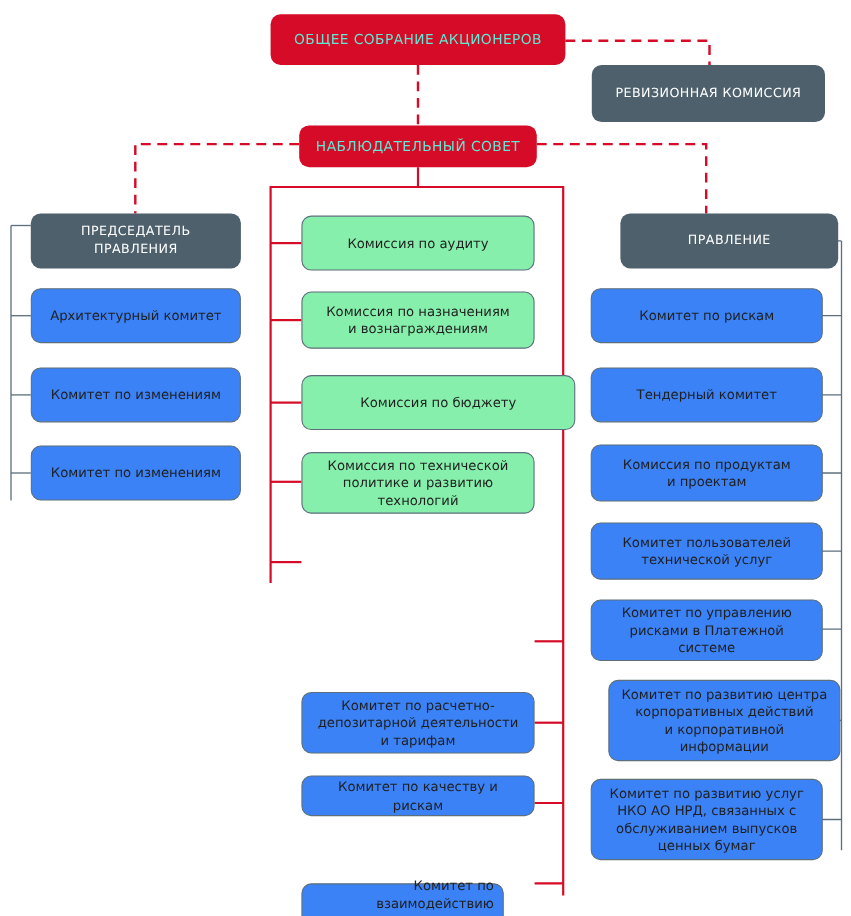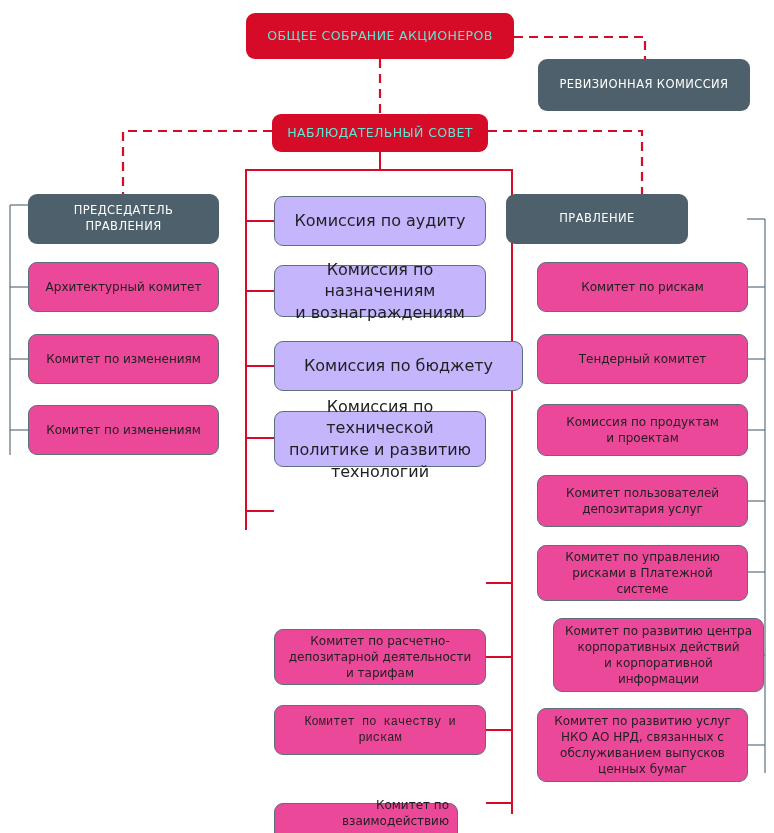--- a/index.html
+++ b/index.html
@@ -41,27 +41,27 @@
     border: none;
   }
   .node.dark {
     background: #4d606b;
     color: #ffffff;
     font-size: 11.5px;
     letter-spacing: 0.4px;
     border: none;
   }
   .node.blue {
-    background: #c4b5fd;
+    background: #86efac;
     color: #1f1f1f;
-    font-size: 16px;
+    font-size: 12px;
     border: 1px solid #5d6f7c;
   }
   .node.gray {
-    background: #ec4899;
+    background: #3b82f6;
     color: #1f1f1f;
     font-size: 12px;
     border: 1px solid #5d6f7c;
   }
 </style>
 </head>
 <body>
 
 <div id="canvas">
 
@@ -123,33 +123,33 @@
   <div class="node blue" style="left:274px; top:265px; width:212px; height:52px;">Комиссия  по назначениям
 и вознаграждениям</div>
   <div class="node blue" style="left:274px; top:341px; width:249px; height:50px;">Комиссия  по бюджету</div>
   <div class="node blue" style="left:274px; top:411px; width:212px; height:56px;">Комиссия  по технической
 политике  и развитию
 технологий</div>
 
   <div class="node gray" style="left:274px; top:629px; width:212px; height:56px;">Комитет  по расчетно-
 депозитарной  деятельности
 и тарифам</div>
-  <div class="node gray" style="left:274px; top:705px; width:212px; height:50px;font-family:Liberation Mono, monospace;">Комитет  по качеству  и рискам</div>
+  <div class="node gray" style="left:274px; top:705px; width:212px; height:37px;">Комитет  по качеству  и рискам</div>
   <div class="node gray" style="left:274px; top:803px; width:184px; height:52px;text-align:right;">Комитет  по взаимодействию
 с регистраторами
 и депозитариями</div>
 
-  <div class="node dark" style="left:506px; top:194px; width:182px; height:50px;">ПРАВЛЕНИЕ</div>
+  <div class="node dark" style="left:564px; top:194px; width:198px; height:50px;">ПРАВЛЕНИЕ</div>
 
   <div class="node gray" style="left:537px; top:262px; width:211px; height:50px;">Комитет  по рискам</div>
   <div class="node gray" style="left:537px; top:334px; width:211px; height:50px;">Тендерный  комитет</div>
   <div class="node gray" style="left:537px; top:404px; width:211px; height:52px;">Комиссия  по продуктам
 и проектам</div>
   <div class="node gray" style="left:537px; top:475px; width:211px; height:52px;">Комитет  пользователей
-депозитария  услуг</div>
+технической  услуг</div>
   <div class="node gray" style="left:537px; top:545px; width:211px; height:56px;">Комитет  по управлению
 рисками  в Платежной
 системе</div>
   <div class="node gray" style="left:537px; top:618px; width:211px; height:74px;margin-left:16px;">Комитет  по развитию  центра
 корпоративных  действий
 и корпоративной
 информации</div>
   <div class="node gray" style="left:537px; top:708px; width:211px; height:74px;">Комитет  по развитию услуг
 НКО  АО НРД, связанных с
 обслуживанием  выпусков

